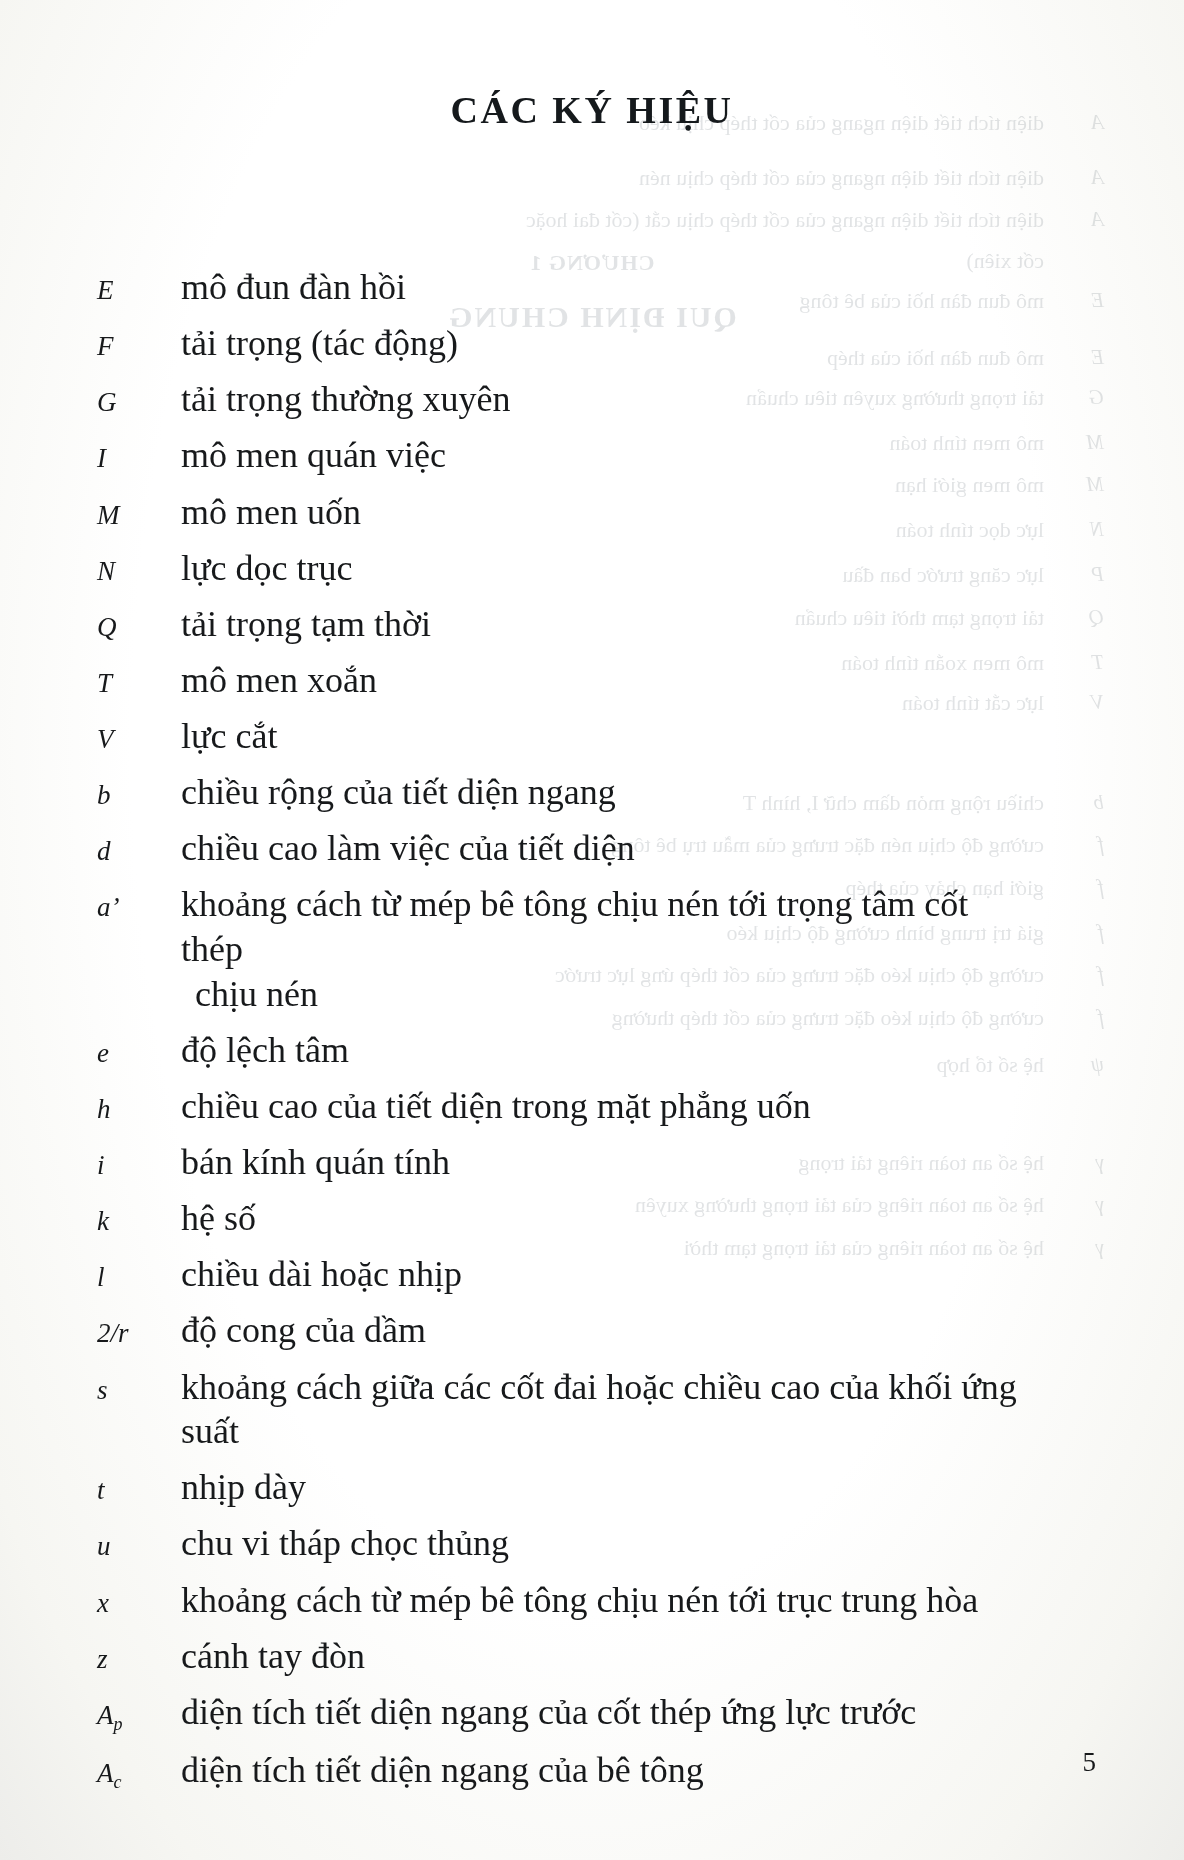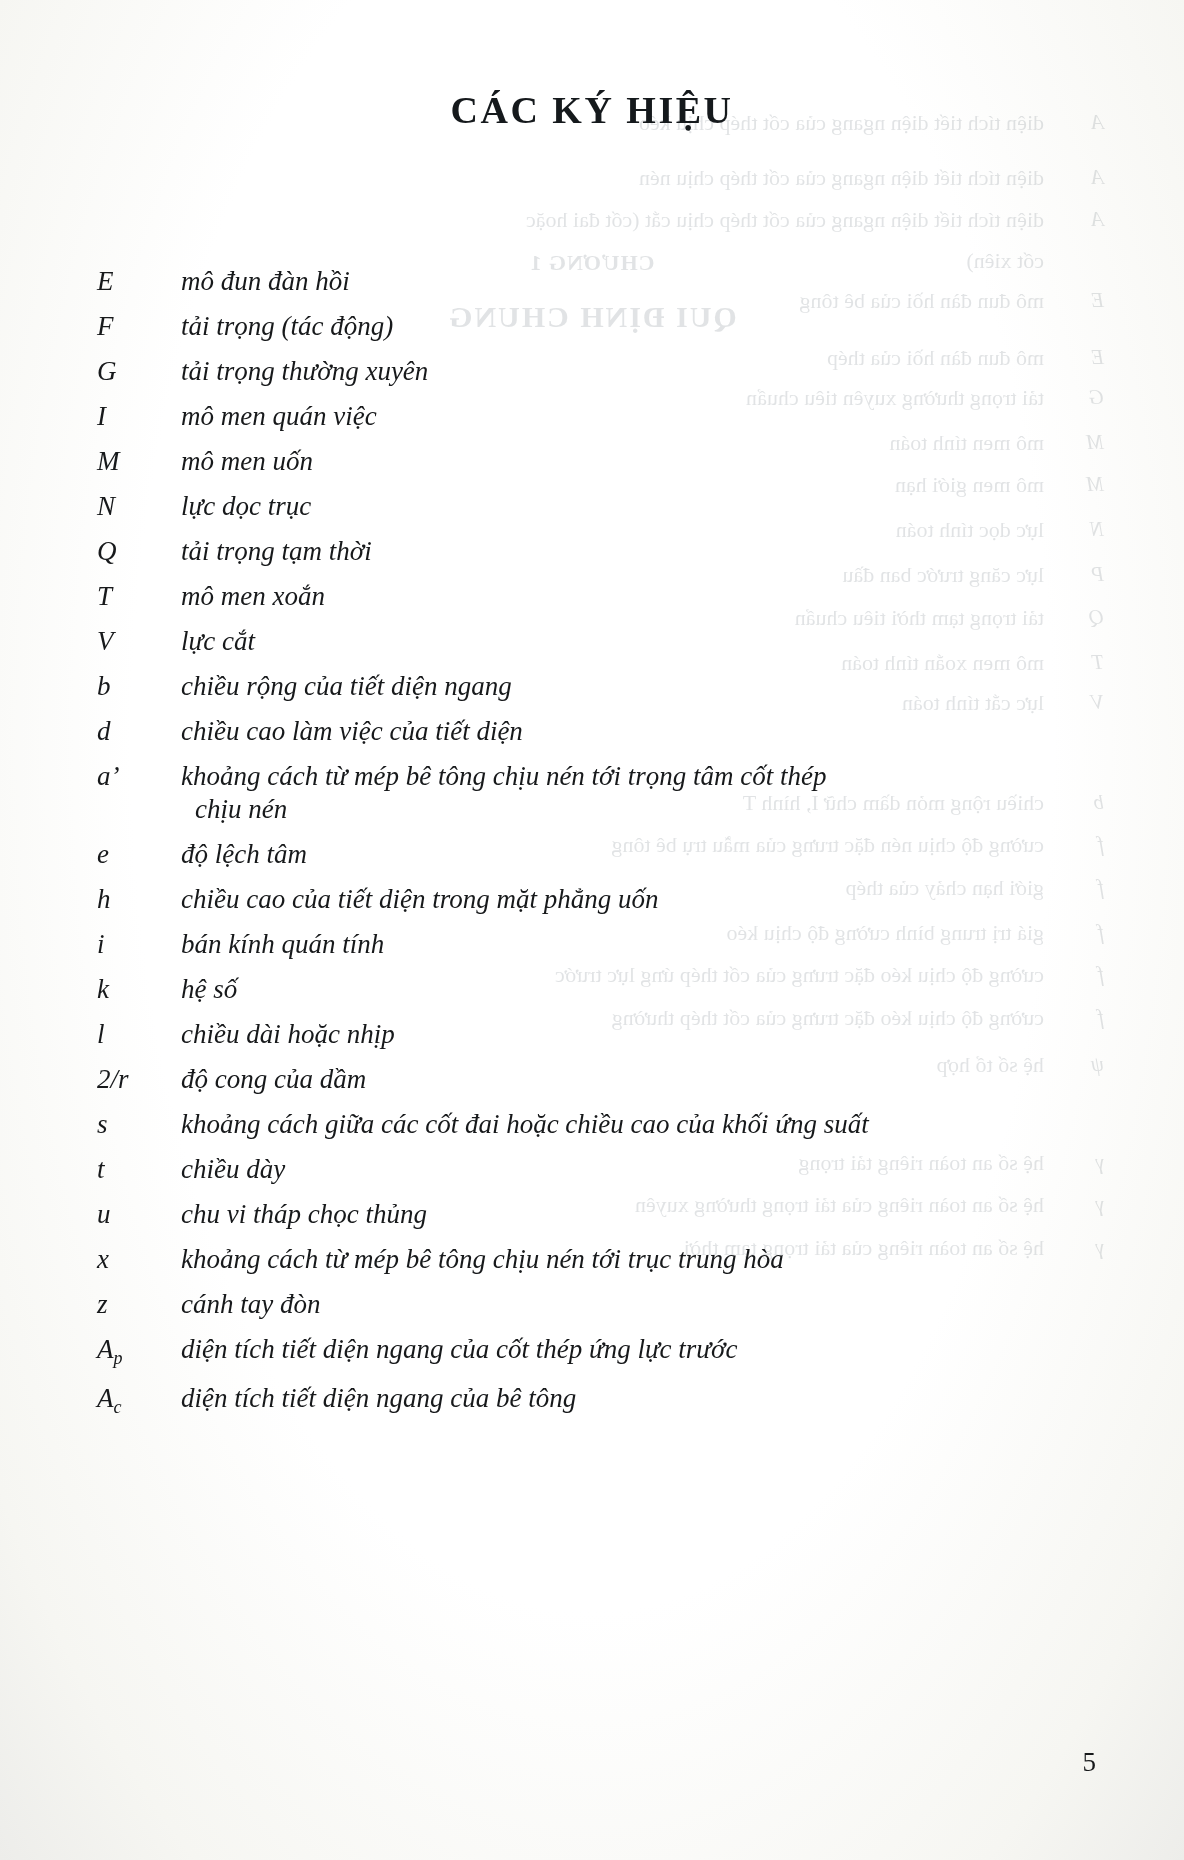--- a/index.html
+++ b/index.html
@@ -96,25 +96,24 @@
     padding-left: 2px;
     color: #17191b;
   }
   .sym-key .sub {
     font-size: 18px;
     vertical-align: sub;
     font-style: italic;
   }
   .sym-def {
     flex: 1 1 auto;
-    font-size: 27px;
+    font-size: 36px;
     line-height: 1.24;
     color: #17191b;
     max-width: 840px;
-    font-style: italic;
   }
   .sym-def .cont {
     display: block;
     padding-left: 14px;
   }
 
   .folio {
     position: absolute;
     right: 88px;
     bottom: 82px;
@@ -256,21 +255,21 @@
       <li class="sym-row">
         <span class="sym-key">2/r</span>
         <span class="sym-def"><span>độ cong của dầm</span></span>
       </li>
       <li class="sym-row">
         <span class="sym-key">s</span>
         <span class="sym-def"><span>khoảng cách giữa các cốt đai hoặc chiều cao của khối ứng suất</span></span>
       </li>
       <li class="sym-row">
         <span class="sym-key">t</span>
-        <span class="sym-def"><span>chiều dày</span></span>
+        <span class="sym-def"><span>nhịp dày</span></span>
       </li>
       <li class="sym-row">
         <span class="sym-key">u</span>
         <span class="sym-def"><span>chu vi tháp chọc thủng</span></span>
       </li>
       <li class="sym-row">
         <span class="sym-key">x</span>
         <span class="sym-def"><span>khoảng cách từ mép bê tông chịu nén tới trục trung hòa</span></span>
       </li>
       <li class="sym-row">

